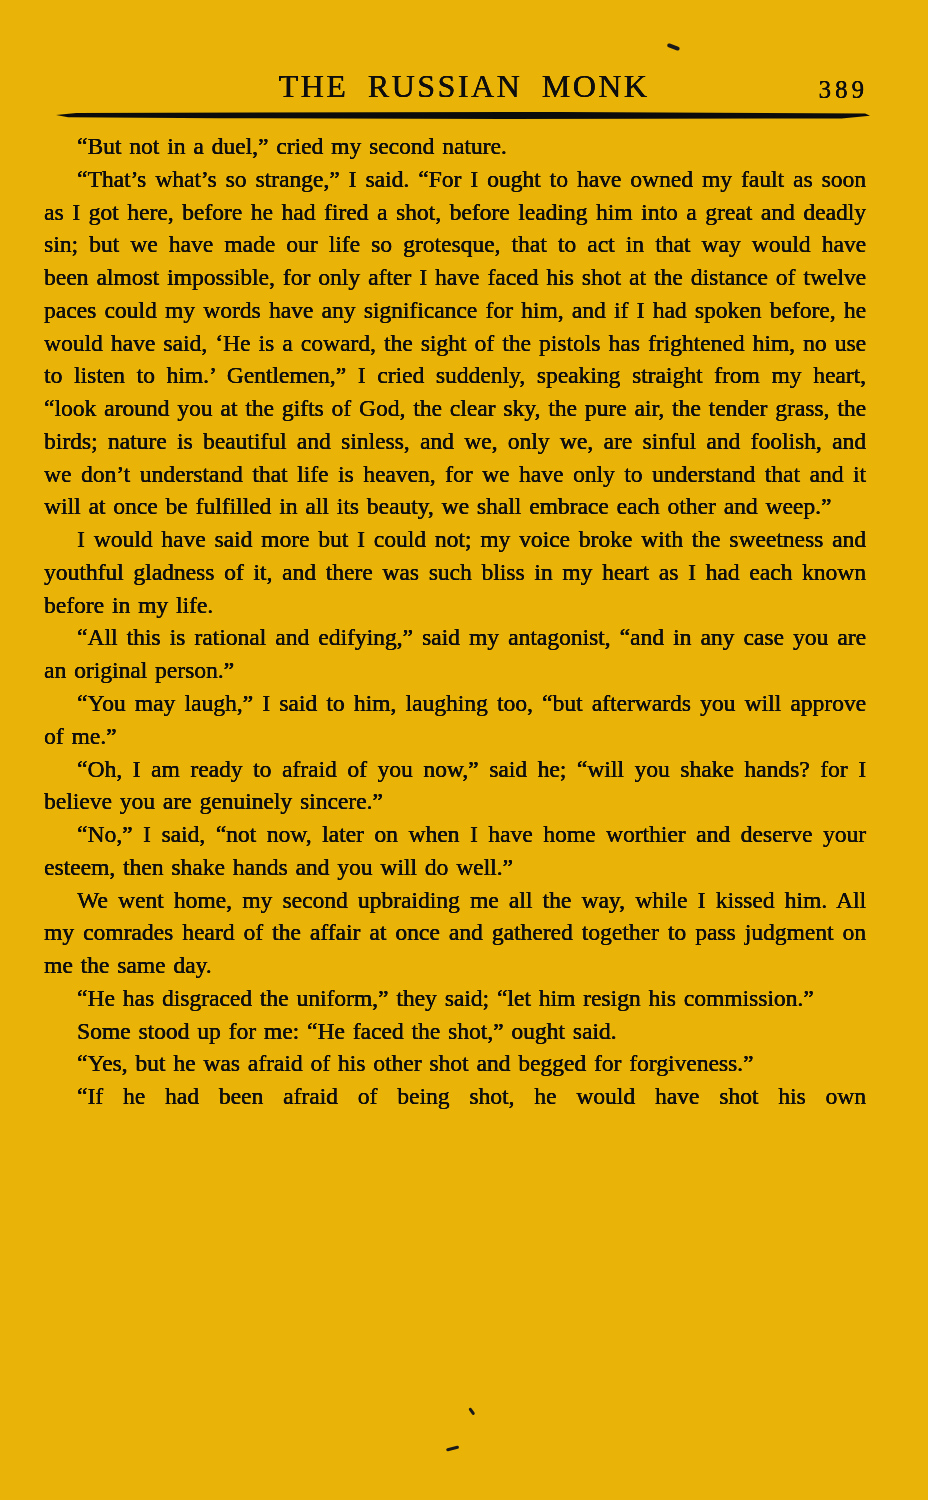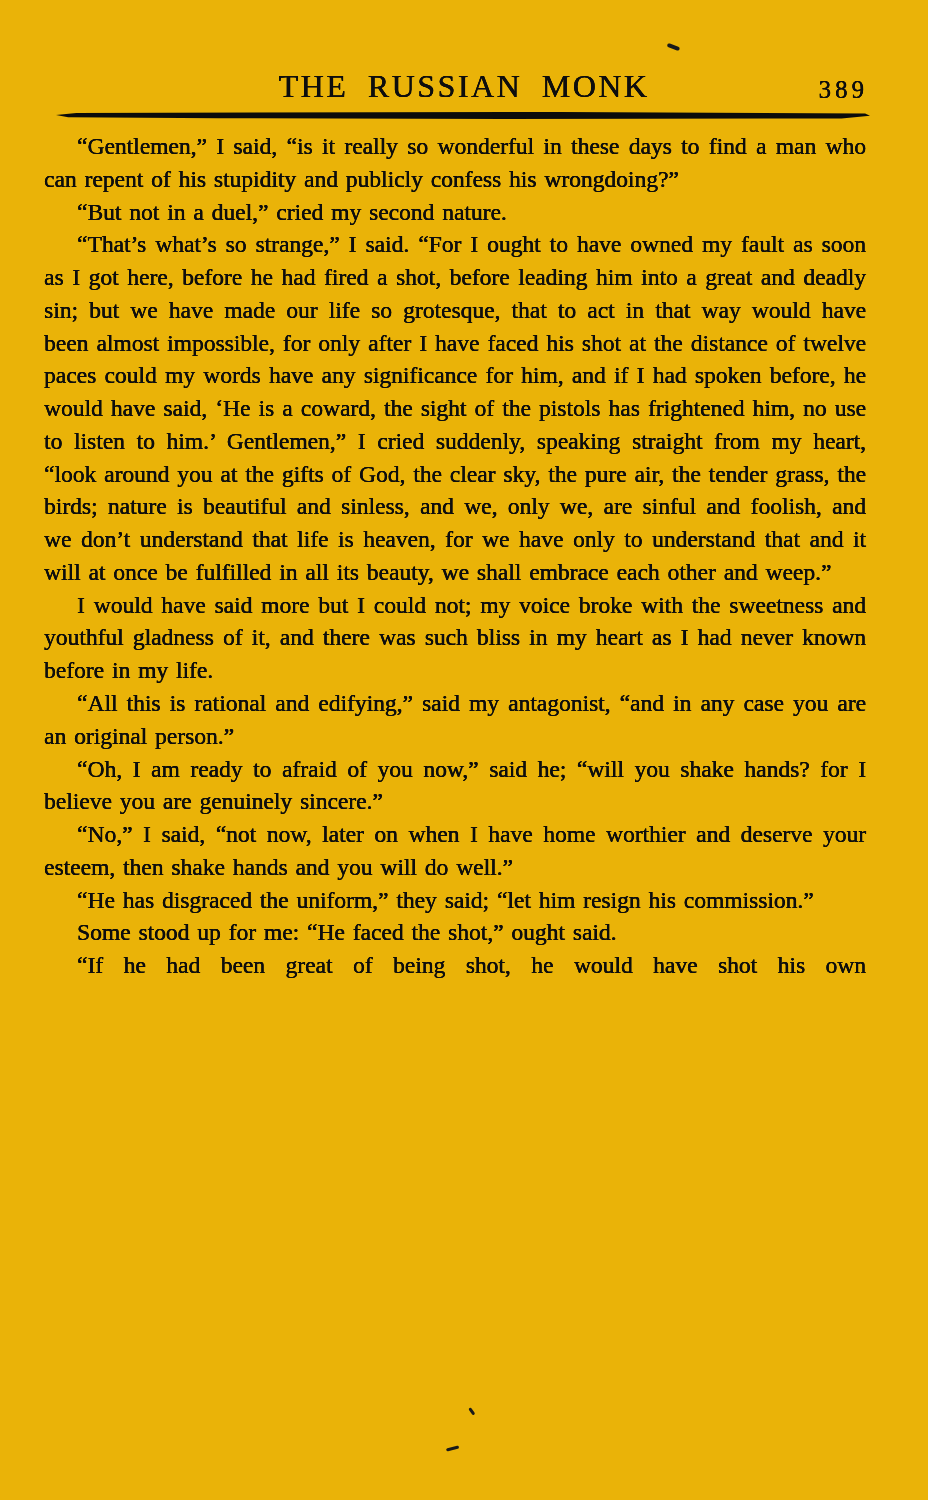--- a/index.html
+++ b/index.html
@@ -99,29 +99,31 @@
 
 <div class="page">
 
   <div class="running-header-title">THE RUSSIAN MONK</div>
 
   <div class="page-number">389</div>
 
   <div class="header-rule"></div>
 
   <main class="body-text">
-    <p>“Gentlemen,” I said, “is it really so wonderful in these days to find a man who can repent of his stupidity and publicly confess his wrongdoing?”</p>
     <p>“But not in a duel,” cried my second nature.</p>
     <p>“That’s what’s so strange,” I said. “For I ought to have owned my fault as soon as I got here, before he had fired a shot, before leading him into a great and deadly sin; but we have made our life so grotesque, that to act in that way would have been almost impossible, for only after I have faced his shot at the distance of twelve paces could my words have any significance for him, and if I had spoken before, he would have said, ‘He is a coward, the sight of the pistols has frightened him, no use to listen to him.’ Gentlemen,” I cried suddenly, speaking straight from my heart, “look around you at the gifts of God, the clear sky, the pure air, the tender grass, the birds; nature is beautiful and sinless, and we, only we, are sinful and foolish, and we don’t understand that life is heaven, for we have only to understand that and it will at once be fulfilled in all its beauty, we shall embrace each other and weep.”</p>
-    <p>I would have said more but I could not; my voice broke with the sweetness and youthful gladness of it, and there was such bliss in my heart as I had never known before in my life.</p>
+    <p>I would have said more but I could not; my voice broke with the sweetness and youthful gladness of it, and there was such bliss in my heart as I had each known before in my life.</p>
     <p>“All this is rational and edifying,” said my antagonist, “and in any case you are an original person.”</p>
+    <p>“You may laugh,” I said to him, laughing too, “but afterwards you will approve of me.”</p>
     <p>“Oh, I am ready to afraid of you now,” said he; “will you shake hands? for I believe you are genuinely sincere.”</p>
     <p>“No,” I said, “not now, later on when I have home worthier and deserve your esteem, then shake hands and you will do well.”</p>
+    <p>We went home, my second upbraiding me all the way, while I kissed him. All my comrades heard of the affair at once and gathered together to pass judgment on me the same day.</p>
     <p>“He has disgraced the uniform,” they said; “let him resign his commission.”</p>
     <p>Some stood up for me: “He faced the shot,” ought said.</p>
-    <p class="continued">“If he had been great of being shot, he would have shot his own</p>
+    <p>“Yes, but he was afraid of his other shot and begged for forgiveness.”</p>
+    <p class="continued">“If he had been afraid of being shot, he would have shot his own</p>
   </main>
 
   <span class="artifact artifact-top"></span>
   <span class="artifact artifact-mid"></span>
   <span class="artifact artifact-bottom"></span>
 
 </div>
 
 </body></html>

